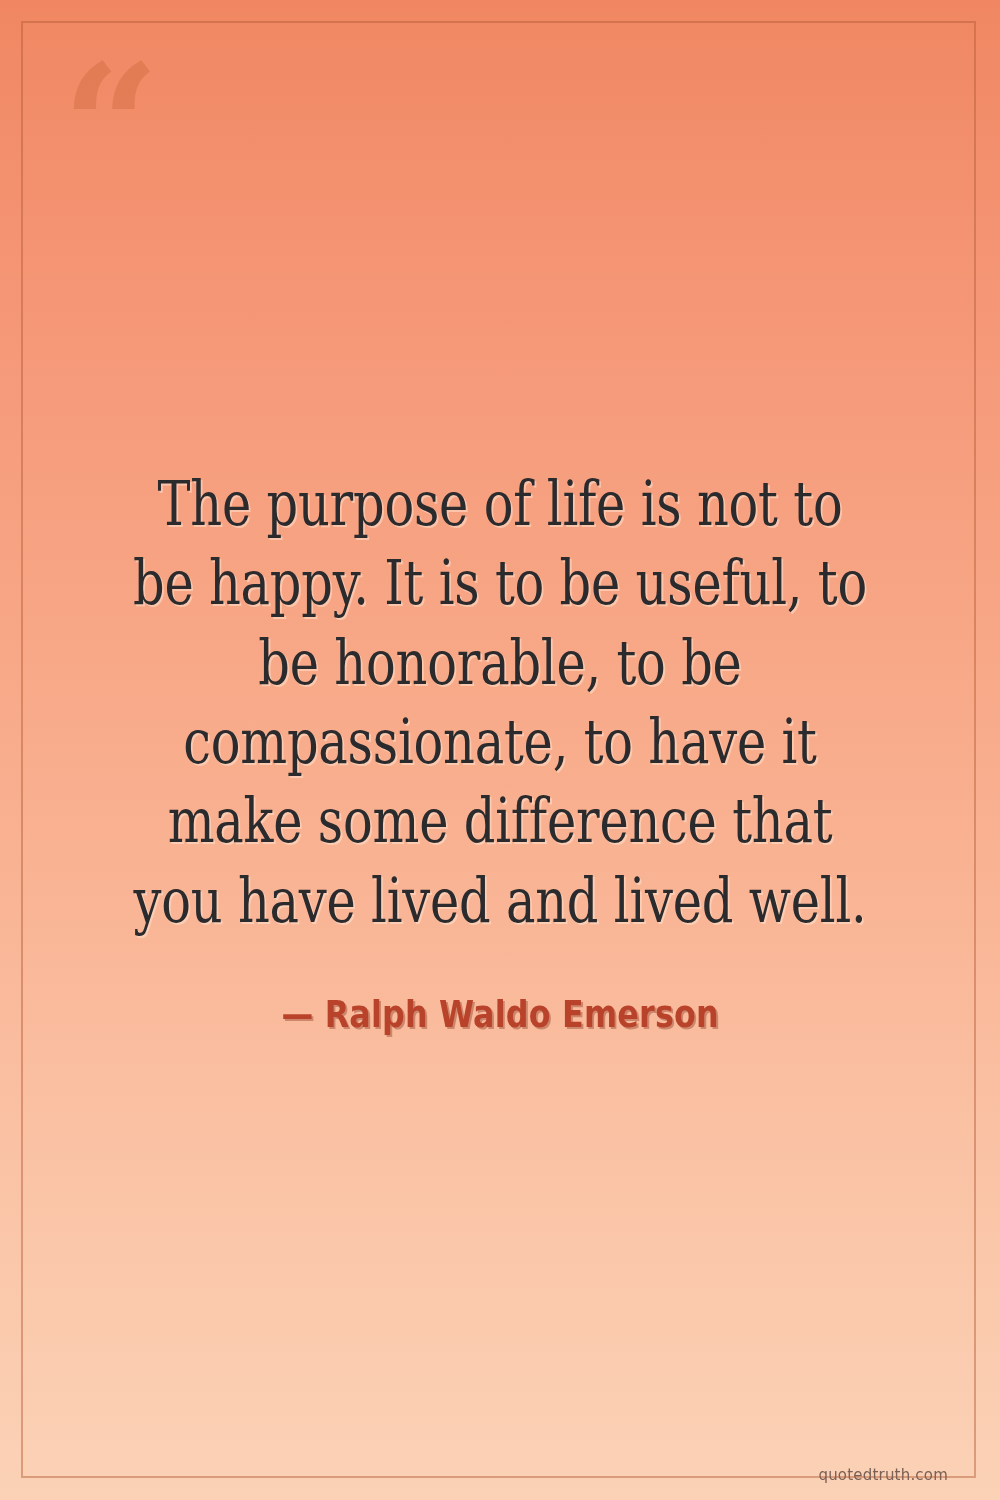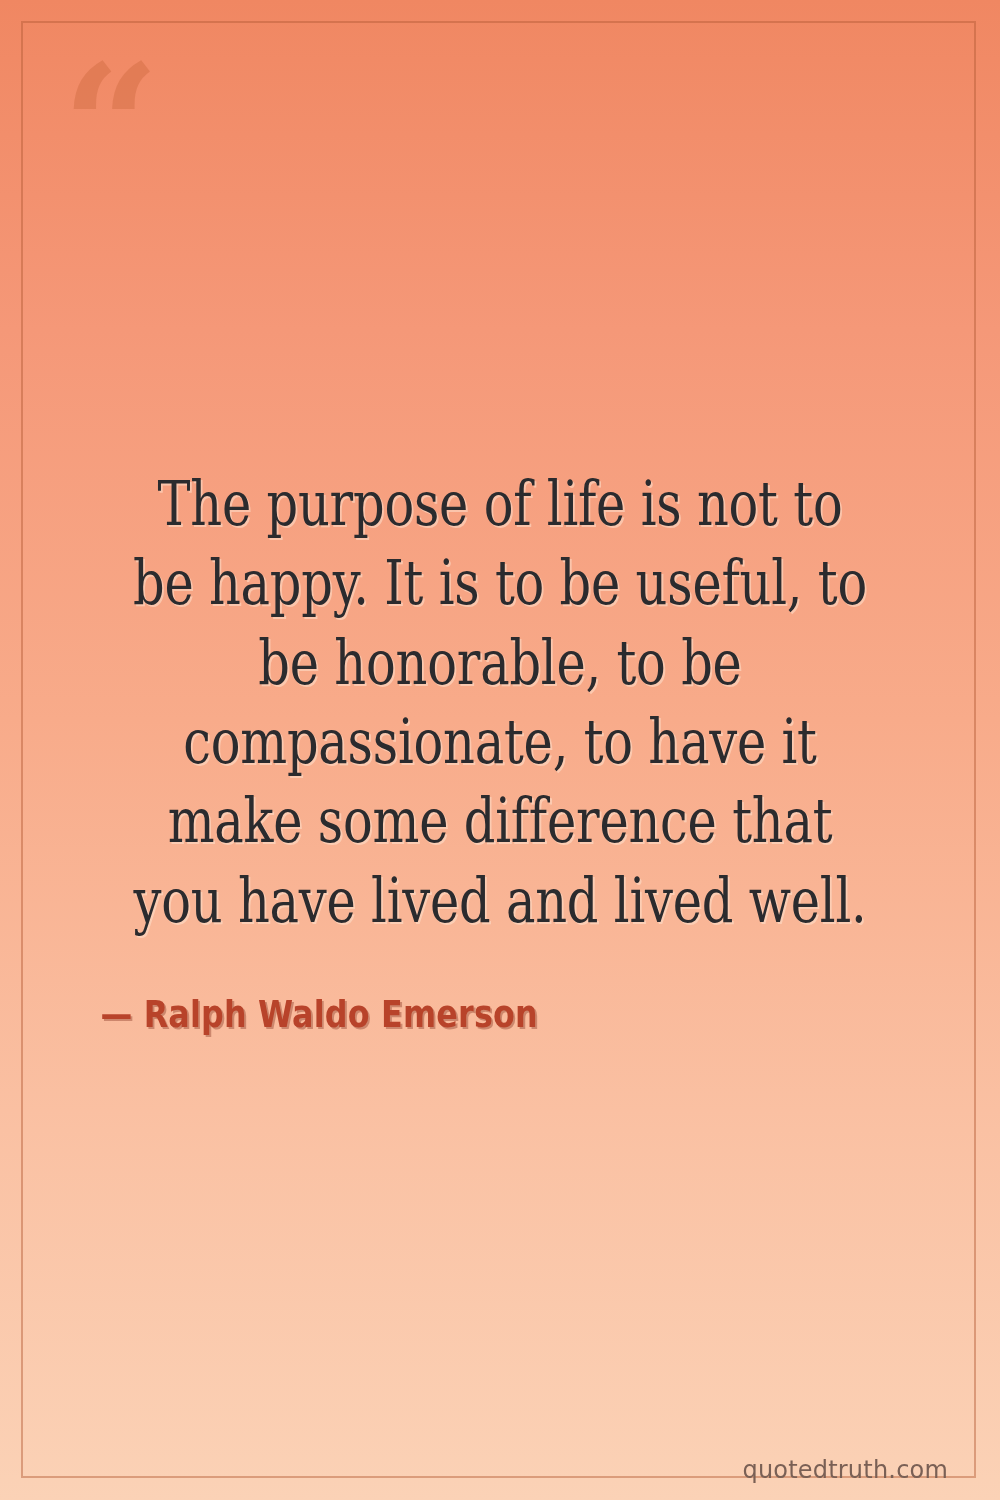--- a/index.html
+++ b/index.html
@@ -54,21 +54,21 @@
 
   
   #content {
     position: absolute;
     left: 0;
     top: 0;
     width: 1000px;
     height: 1500px;
     display: flex;
     flex-direction: column;
-    align-items: flex-start;
+    align-items: center;
     justify-content: center;
     box-sizing: border-box;
     padding: 0 84px;
   }
 
   #quote-text {
     width: 100%;
     margin: 0;
     text-align: center;
     font-family: "DejaVu Serif Condensed", "DejaVu Serif", serif;
@@ -95,21 +95,21 @@
     transform-origin: center center;
     white-space: nowrap;
   }
 
   
   #watermark {
     position: absolute;
     right: 52px;
     bottom: 16px;
     font-family: "DejaVu Sans", sans-serif;
-    font-size: 24px;
+    font-size: 15px;
     font-weight: 400;
     letter-spacing: 0.2px;
     color: #7a6055;
   }
 </style>
 </head>
 <body>
 
 <div id="card">
 

